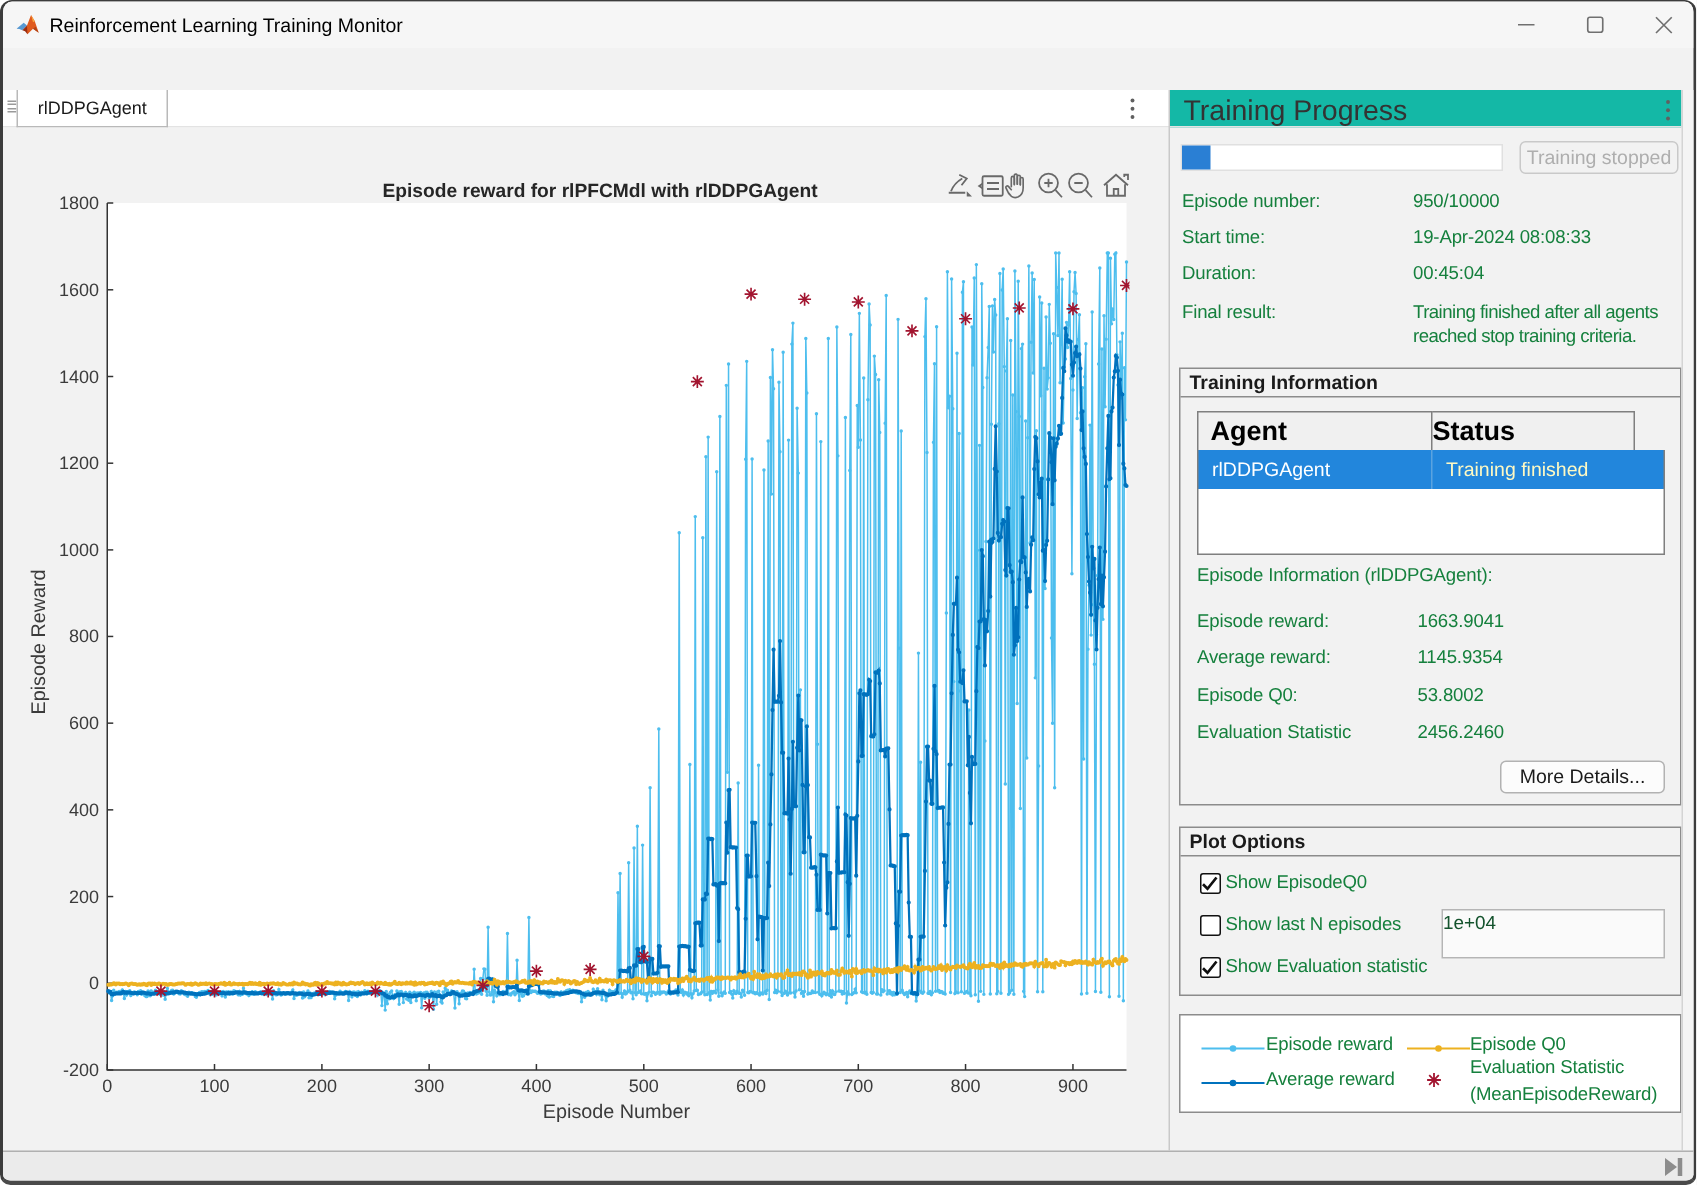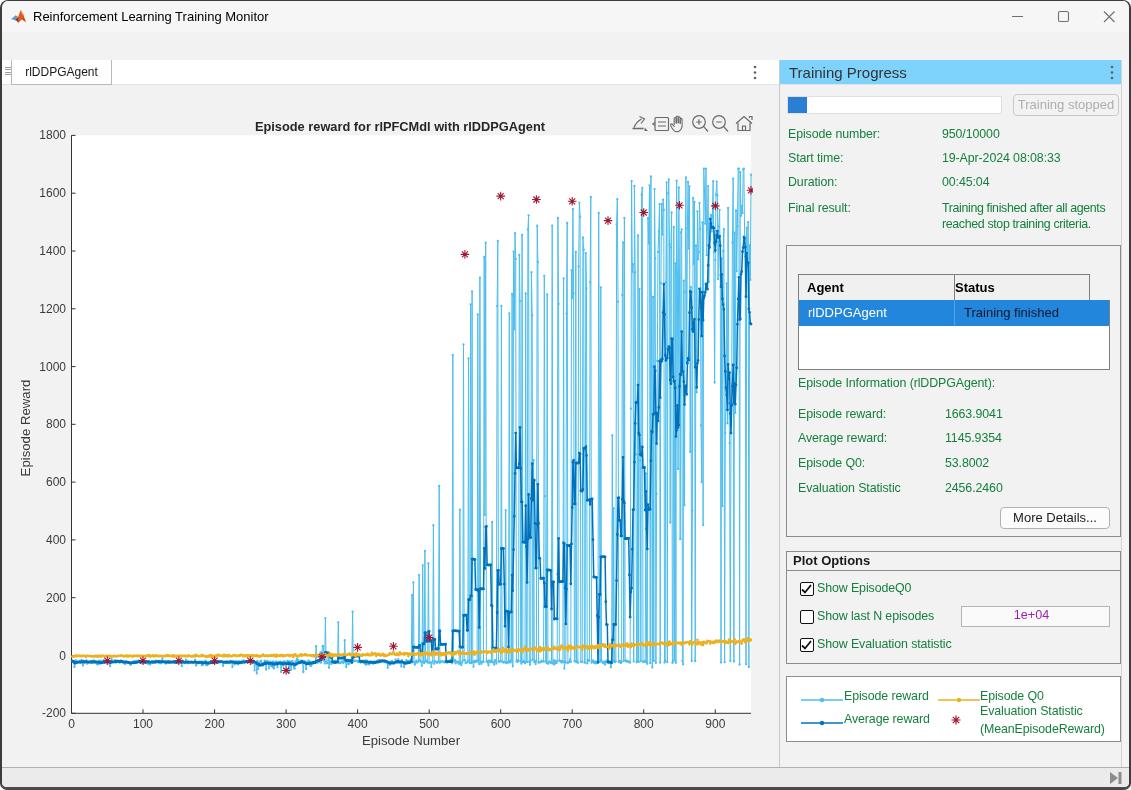--- a/index.html
+++ b/index.html
@@ -9,31 +9,31 @@
 #titlebar .tt{position:absolute;left:31px;top:8px;font-size:13px;color:#000000}
 #ribbon{left:0;top:31px;width:100%;height:28px;background:#10467c}
 #ribbon span{position:absolute;left:10px;top:8px;color:#fff;font-size:11px;font-weight:bold;letter-spacing:.3px}
 #tabrow{left:0;top:59px;width:1118px;height:25px;background:#fff;border-bottom:1px solid #e3e3e3}
 #tab{position:absolute;left:9px;top:0;width:101px;height:25px;background:#fff;border:1px solid #b9b9b9;border-top:none;font-size:12px;color:#1a1a1a;text-align:center;line-height:24px}
 #grip{position:absolute;left:3px;top:5px;width:6px;height:10px}
 #grip i{display:block;height:0;border-top:1px solid #9a9a9a;margin:1.5px 0 0}
 #figure{left:0;top:84px;width:777px;height:682px;background:#f2f2f2}
 #vsep{left:777px;top:59px;width:1px;height:707px;background:#c9c9c9}
 #rpanel{left:778px;top:59px;width:341px;height:707px;background:#f2f2f2}
-#rphead{position:absolute;left:0;top:0;width:100%;height:25px;background:#7dd3fc;border-bottom:1px solid #e3e3e3;font-size:15px;color:#333}
+#rphead{position:absolute;left:0;top:0;width:100%;height:25px;background:#14b8a6;border-bottom:1px solid #e3e3e3;font-size:19px;color:#333}
 #rphead span{position:absolute;left:9px;top:4px}
 .box{position:absolute;left:6px;width:335px;border:1px solid #8c8c8c;background:#f2f2f2}
 .boxttl{font-size:13px;line-height:14px;font-weight:bold;color:#1a1a1a;padding:2px 6px;border-bottom:1px solid #8c8c8c}
 .lbl{position:absolute;font-size:12.4px;color:#15803d;letter-spacing:-0.1px}
 .scrollv{left:1119px;top:59px;width:9px;height:707px;background:#f4f4f4;border-left:1px solid #d4d4d4}
 #botbar{left:0;top:766px;width:1128px;height:21px;background:#ebebeb;border-top:1px solid #b0b0b0}
 .winbtn{position:absolute;top:0;width:30px;height:31px}
 .cb{position:absolute;width:14px;height:14px;background:#fff;border:1.4px solid #111;border-radius:2px}
 .cb svg{position:absolute;left:0.2px;top:1px}
-table.tinfo{border-collapse:collapse;position:absolute;left:11px;top:28px;width:292px;font-size:13px}
+table.tinfo{border-collapse:collapse;position:absolute;left:11px;top:28px;width:292px;font-size:18px}
 </style></head>
 <body>
 <div id="win">
   <div class="abs" id="titlebar">
     <div class="abs" style="left:9px;top:8px"><svg width="17" height="16" viewBox="0 0 17 16">
 <polygon points="0,10.2 4.8,6.2 7,8 3.9,11.2 1.9,10.4" fill="#5899d2"></polygon>
 <polygon points="3.9,11.2 7,8 9.4,10 7.3,13.8 5.7,11.8" fill="#9a2d10"></polygon>
 <polygon points="7,8 9.7,1 12.2,5.1 14.8,12.9 11,10.2 7.3,13.8" fill="#e05a1d"></polygon>
 <polygon points="9.7,1 11,5.8 12.2,5.1" fill="#f9a73f"></polygon>
 <polygon points="11,10.2 14.8,12.9 12.7,8.8" fill="#b04317"></polygon>
@@ -191,31 +191,32 @@
     <span class="lbl" style="left:8px;top:67px">Episode number:</span>
       <span class="lbl" style="left:162px;top:67px">950/10000</span>
     <span class="lbl" style="left:8px;top:91px">Start time:</span>
       <span class="lbl" style="left:162px;top:91px">19-Apr-2024 08:08:33</span>
     <span class="lbl" style="left:8px;top:115px">Duration:</span>
       <span class="lbl" style="left:162px;top:115px">00:45:04</span>
     <span class="lbl" style="left:8px;top:141px">Final result:</span>
       <span class="lbl" style="left:162px;top:141px;line-height:15.5px;letter-spacing:-0.35px">Training finished after all agents<br>reached stop training criteria.</span>
 
     <div class="box" style="top:185px;height:292px">
+      <div class="boxttl">Training Information</div>
       <table class="tinfo" cellspacing="0">
         <tbody>
             <tr style="height:26px;background:#f0f0f0">
           <td style="border:1px solid #7f7f7f;width:156px;font-weight:bold;padding-left:8px">Agent</td>
           <td style="border:1px solid #7f7f7f;font-weight:bold;padding-left:0">Status</td>
         </tr>
       </tbody>
         </table>
       <div class="abs" style="left:11px;top:54px;width:312px;height:26px;background:#2286dc;border-left:1px solid #7f7f7f;border-right:1px solid #7f7f7f">
         <span style="position:absolute;left:9px;top:5px;font-size:13px;color:#fff">rlDDPGAgent</span>
-        <span style="position:absolute;left:165px;top:5px;font-size:13px;color:#0f172a">Training finished</span>
+        <span style="position:absolute;left:165px;top:5px;font-size:13px;color:#fef9c3">Training finished</span>
         <div style="position:absolute;left:155px;top:0;width:1px;height:26px;background:#5ba3e0"></div>
       </div>
       <div class="abs" style="left:11px;top:80px;width:312px;height:44px;background:#fff;border:1px solid #7f7f7f;border-top:none"></div>
       <span class="lbl" style="left:11px;top:130px;font-weight:normal">Episode Information (rlDDPGAgent):</span>
       <span class="lbl" style="left:11px;top:161px">Episode reward:</span>
         <span class="lbl" style="left:158px;top:161px">1663.9041</span>
       <span class="lbl" style="left:11px;top:185px">Average reward:</span>
         <span class="lbl" style="left:158px;top:185px">1145.9354</span>
       <span class="lbl" style="left:11px;top:210px">Episode Q0:</span>
         <span class="lbl" style="left:158px;top:210px">53.8002</span>
@@ -227,21 +228,21 @@
     <div class="box" style="top:491px;height:113px">
       <div class="boxttl">Plot Options</div>
       <div class="cb" style="left:13px;top:30px">
           <svg width="11" height="10" viewBox="0 0 11 10">
             <path d="M1 5.5l3 3L10 1" stroke="#111" stroke-width="1.8" fill="none"></path>
           </svg>
         </div>
       <span class="lbl" style="left:30px;top:29px">Show EpisodeQ0</span>
       <div class="cb" style="left:13px;top:58px"></div>
       <span class="lbl" style="left:30px;top:57px">Show last N episodes</span>
-      <div class="abs" style="left:174px;top:54px;width:149px;height:21px;border:1px solid #b5b5b5;background:#fafafa;font-size:12.6px;color:#a21caf;text-align:center;line-height:17px;padding-right:8px">1e+04</div>
+      <div class="abs" style="left:174px;top:54px;width:149px;height:33px;border:1px solid #b5b5b5;background:#fafafa;font-size:12.6px;color:#14532d;text-align:left;line-height:17px;padding-right:8px">1e+04</div>
       <div class="cb" style="left:13px;top:86px">
           <svg width="11" height="10" viewBox="0 0 11 10">
             <path d="M1 5.5l3 3L10 1" stroke="#111" stroke-width="1.8" fill="none"></path>
           </svg>
         </div>
       <span class="lbl" style="left:30px;top:85px">Show Evaluation statistic</span>
     </div>
 
     <div class="box" style="top:616px;height:66px;background:#fff">
       <div class="abs" style="left:13px;top:14px"><svg width="44" height="10" viewBox="0 0 44 10">

